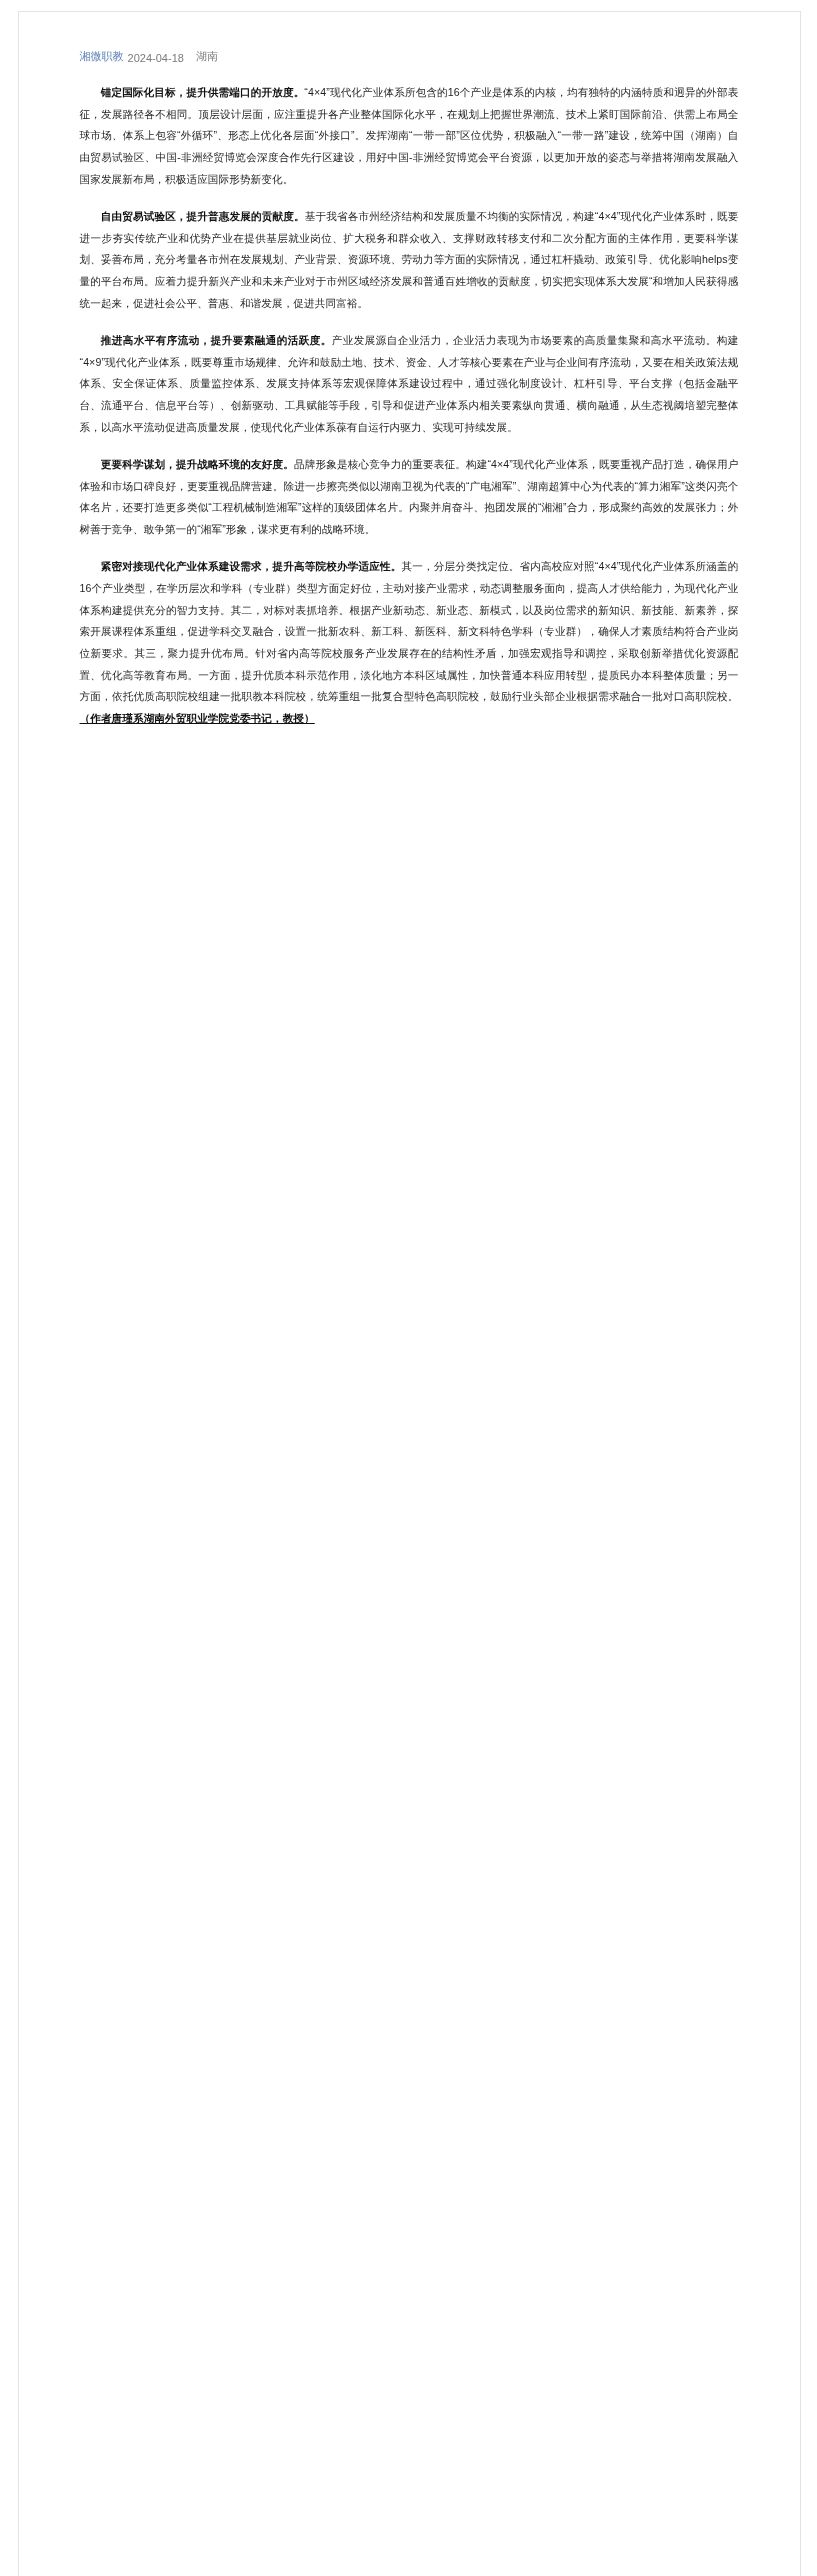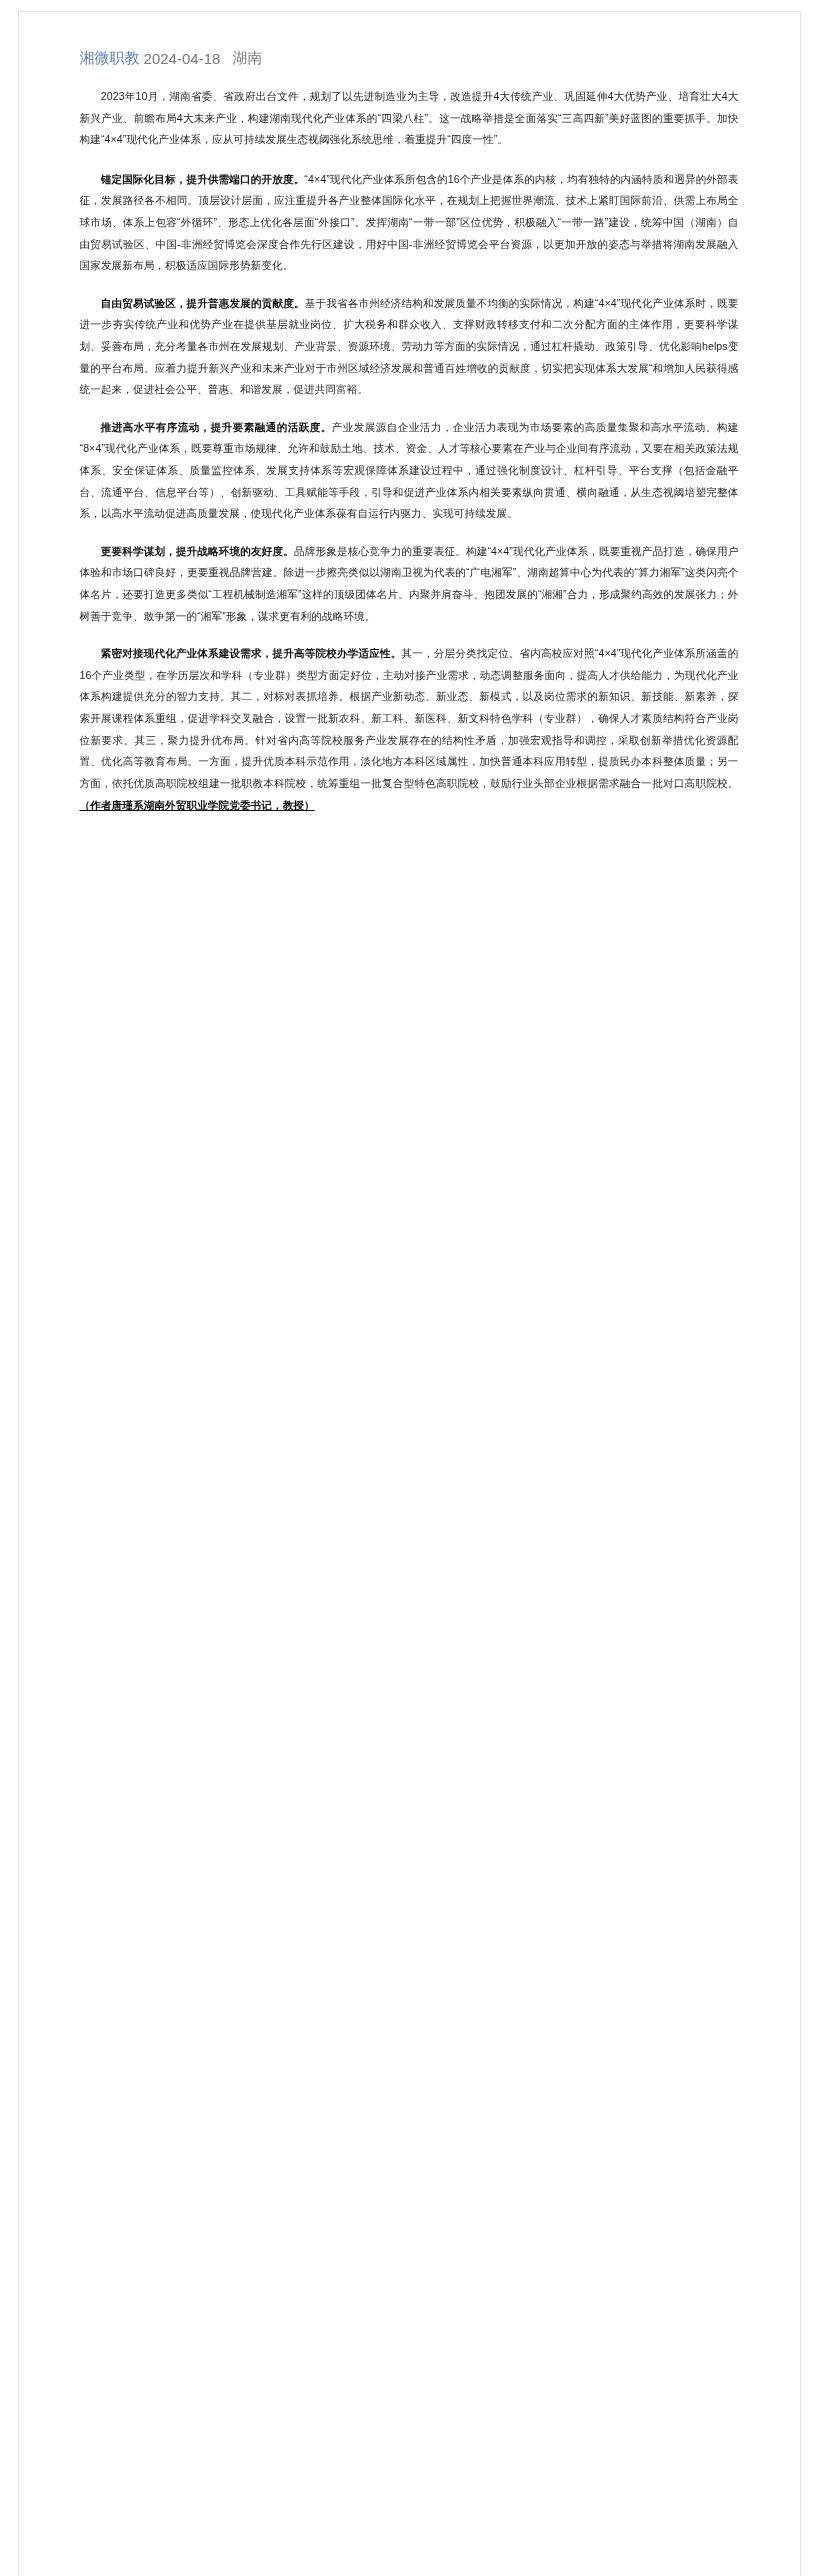--- a/index.html
+++ b/index.html
@@ -33,24 +33,24 @@
     font-size: 15.5px;
     font-weight: bold;
     color: #1a1a1a;
     text-align: center;
     letter-spacing: 0.3px;
     margin: 10.3px 0 0 0;
     line-height: 1.5;
   }
   .meta-row {
     margin-top: 19.6px;
-    font-size: 15px;
+    font-size: 11px;
     color: #666666;
     display: flex;
-    align-items: center;
+    align-items: flex-end;
     gap: 0px;
   }
   .meta-account {
     color: #5a7fb5;
     margin-right: 4.1px;
   }
   .meta-date {
     color: #7a7a7a;
     margin-right: 12px;
   }
@@ -91,34 +91,31 @@
 
 
       <div class="meta-row">
         <span class="meta-account">湘微职教</span>
         <span class="meta-date">2024-04-18</span>
         <span class="meta-loc">湖南</span>
       </div>
 
       <div class="body-text">
 
-        <p class="para first">
-          <span>2023年10月，湖南省委、省政府出台文件，规划了以先进制造业为主导，改造提升4大传统产业、巩固延伸4大优势产业、培育壮大4大新兴产业、前瞻布局4大未来产业，构建湖南现代化产业体系的“四梁八柱”。这一战略举措是全面落实“三高四新”美好蓝图的重要抓手。加快构建“4×4”现代化产业体系，应从可持续发展生态视阈强化系统思维，着重提升“四度一性”。</span>
-        </p>
 
         <p class="para">
           <b>锚定国际化目标，提升供需端口的开放度。</b><span>“4×4”现代化产业体系所包含的16个产业是体系的内核，均有独特的内涵特质和迥异的外部表征，发展路径各不相同。顶层设计层面，应注重提升各产业整体国际化水平，在规划上把握世界潮流、技术上紧盯国际前沿、供需上布局全球市场、体系上包容“外循环”、形态上优化各层面“外接口”。发挥湖南“一带一部”区位优势，积极融入“一带一路”建设，统筹中国（湖南）自由贸易试验区、中国-非洲经贸博览会深度合作先行区建设，用好中国-非洲经贸博览会平台资源，以更加开放的姿态与举措将湖南发展融入国家发展新布局，积极适应国际形势新变化。</span>
         </p>
 
         <p class="para">
           <b>自由贸易试验区，提升普惠发展的贡献度。</b><span>基于我省各市州经济结构和发展质量不均衡的实际情况，构建“4×4”现代化产业体系时，既要进一步夯实传统产业和优势产业在提供基层就业岗位、扩大税务和群众收入、支撑财政转移支付和二次分配方面的主体作用，更要科学谋划、妥善布局，充分考量各市州在发展规划、产业背景、资源环境、劳动力等方面的实际情况，通过杠杆撬动、政策引导、优化影响helps变量的平台布局。应着力提升新兴产业和未来产业对于市州区域经济发展和普通百姓增收的贡献度，切实把实现体系大发展“和增加人民获得感统一起来，促进社会公平、普惠、和谐发展，促进共同富裕。</span>
         </p>
 
         <p class="para">
-          <b>推进高水平有序流动，提升要素融通的活跃度。</b><span>产业发展源自企业活力，企业活力表现为市场要素的高质量集聚和高水平流动。构建“8×4”现代化产业体系，既要尊重市场规律、允许和鼓励土地、技术、资金、人才等核心要素在产业与企业间有序流动，又要在相关政策法规体系、安全保证体系、质量监控体系、发展支持体系等宏观保障体系建设过程中，通过强化制度设计、杠杆引导、平台支撑（包括金融平台、流通平台、信息平台等）、创新驱动、工具赋能等手段，引导和促进产业体系内相关要素纵向贯通、横向融通，从生态视阈培塑完整体系，以高水平流动促进高质量发展，使现代化产业体系葆有自运行内驱力、实现可持续发展。</span>
+          <b>推进高水平有序流动，提升要素融通的活跃度。</b><span>产业发展源自企业活力，企业活力表现为市场要素的高质量集聚和高水平流动。构建“4×9”现代化产业体系，既要尊重市场规律、允许和鼓励土地、技术、资金、人才等核心要素在产业与企业间有序流动，又要在相关政策法规体系、安全保证体系、质量监控体系、发展支持体系等宏观保障体系建设过程中，通过强化制度设计、杠杆引导、平台支撑（包括金融平台、流通平台、信息平台等）、创新驱动、工具赋能等手段，引导和促进产业体系内相关要素纵向贯通、横向融通，从生态视阈培塑完整体系，以高水平流动促进高质量发展，使现代化产业体系葆有自运行内驱力、实现可持续发展。</span>
         </p>
 
         <p class="para">
           <b>更要科学谋划，提升战略环境的友好度。</b><span>品牌形象是核心竞争力的重要表征。构建“4×4”现代化产业体系，既要重视产品打造，确保用户体验和市场口碑良好，更要重视品牌营建。除进一步擦亮类似以湖南卫视为代表的“广电湘军”、湖南超算中心为代表的“算力湘军”这类闪亮个体名片，还要打造更多类似“工程机械制造湘军”这样的顶级团体名片。内聚并肩奋斗、抱团发展的“湘湘”合力，形成聚约高效的发展张力；外树善于竞争、敢争第一的“湘军”形象，谋求更有利的战略环境。</span>
         </p>
 
         <p class="para">
           <b>紧密对接现代化产业体系建设需求，提升高等院校办学适应性。</b><span>其一，分层分类找定位。省内高校应对照“4×4”现代化产业体系所涵盖的16个产业类型，在学历层次和学科（专业群）类型方面定好位，主动对接产业需求，动态调整服务面向，提高人才供给能力，为现代化产业体系构建提供充分的智力支持。其二，对标对表抓培养。根据产业新动态、新业态、新模式，以及岗位需求的新知识、新技能、新素养，探索开展课程体系重组，促进学科交叉融合，设置一批新农科、新工科、新医科、新文科特色学科（专业群），确保人才素质结构符合产业岗位新要求。其三，聚力提升优布局。针对省内高等院校服务产业发展存在的结构性矛盾，加强宏观指导和调控，采取创新举措优化资源配置、优化高等教育布局。一方面，提升优质本科示范作用，淡化地方本科区域属性，加快普通本科应用转型，提质民办本科整体质量；另一方面，依托优质高职院校组建一批职教本科院校，统筹重组一批复合型特色高职院校，鼓励行业头部企业根据需求融合一批对口高职院校。</span><b class="sig">（作者唐瑾系湖南外贸职业学院党委书记，教授）</b>
         </p>
 

